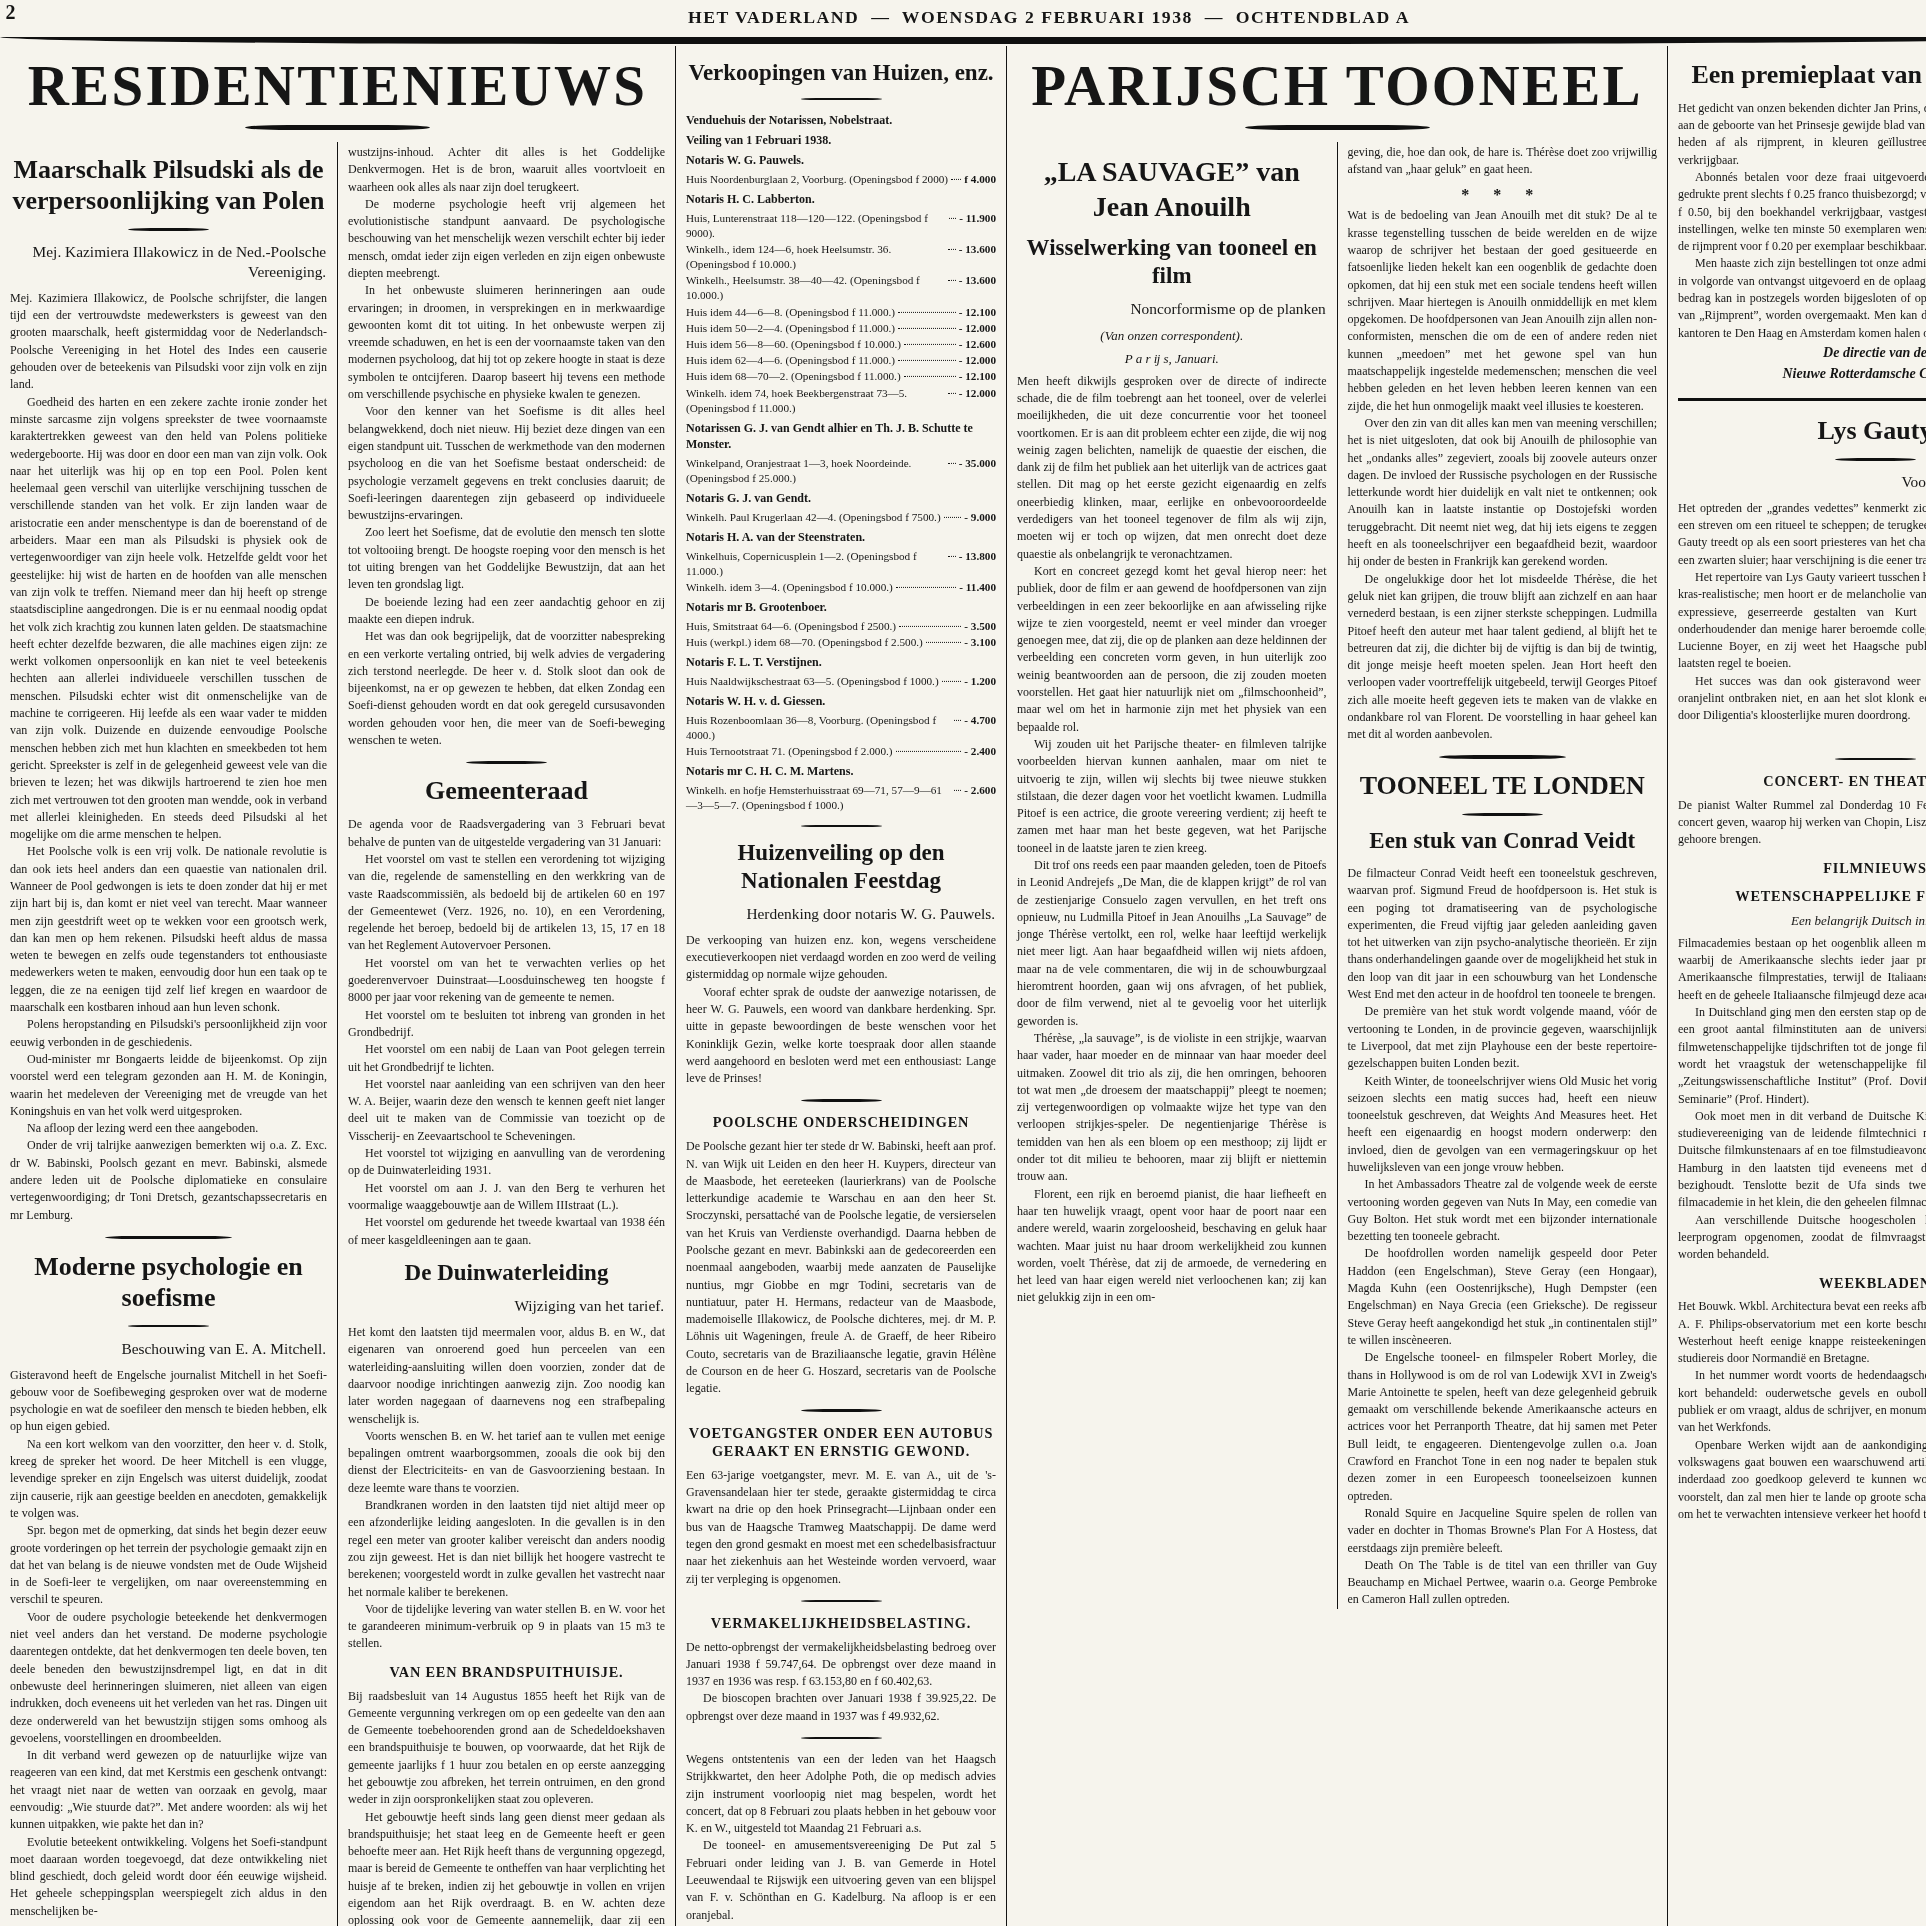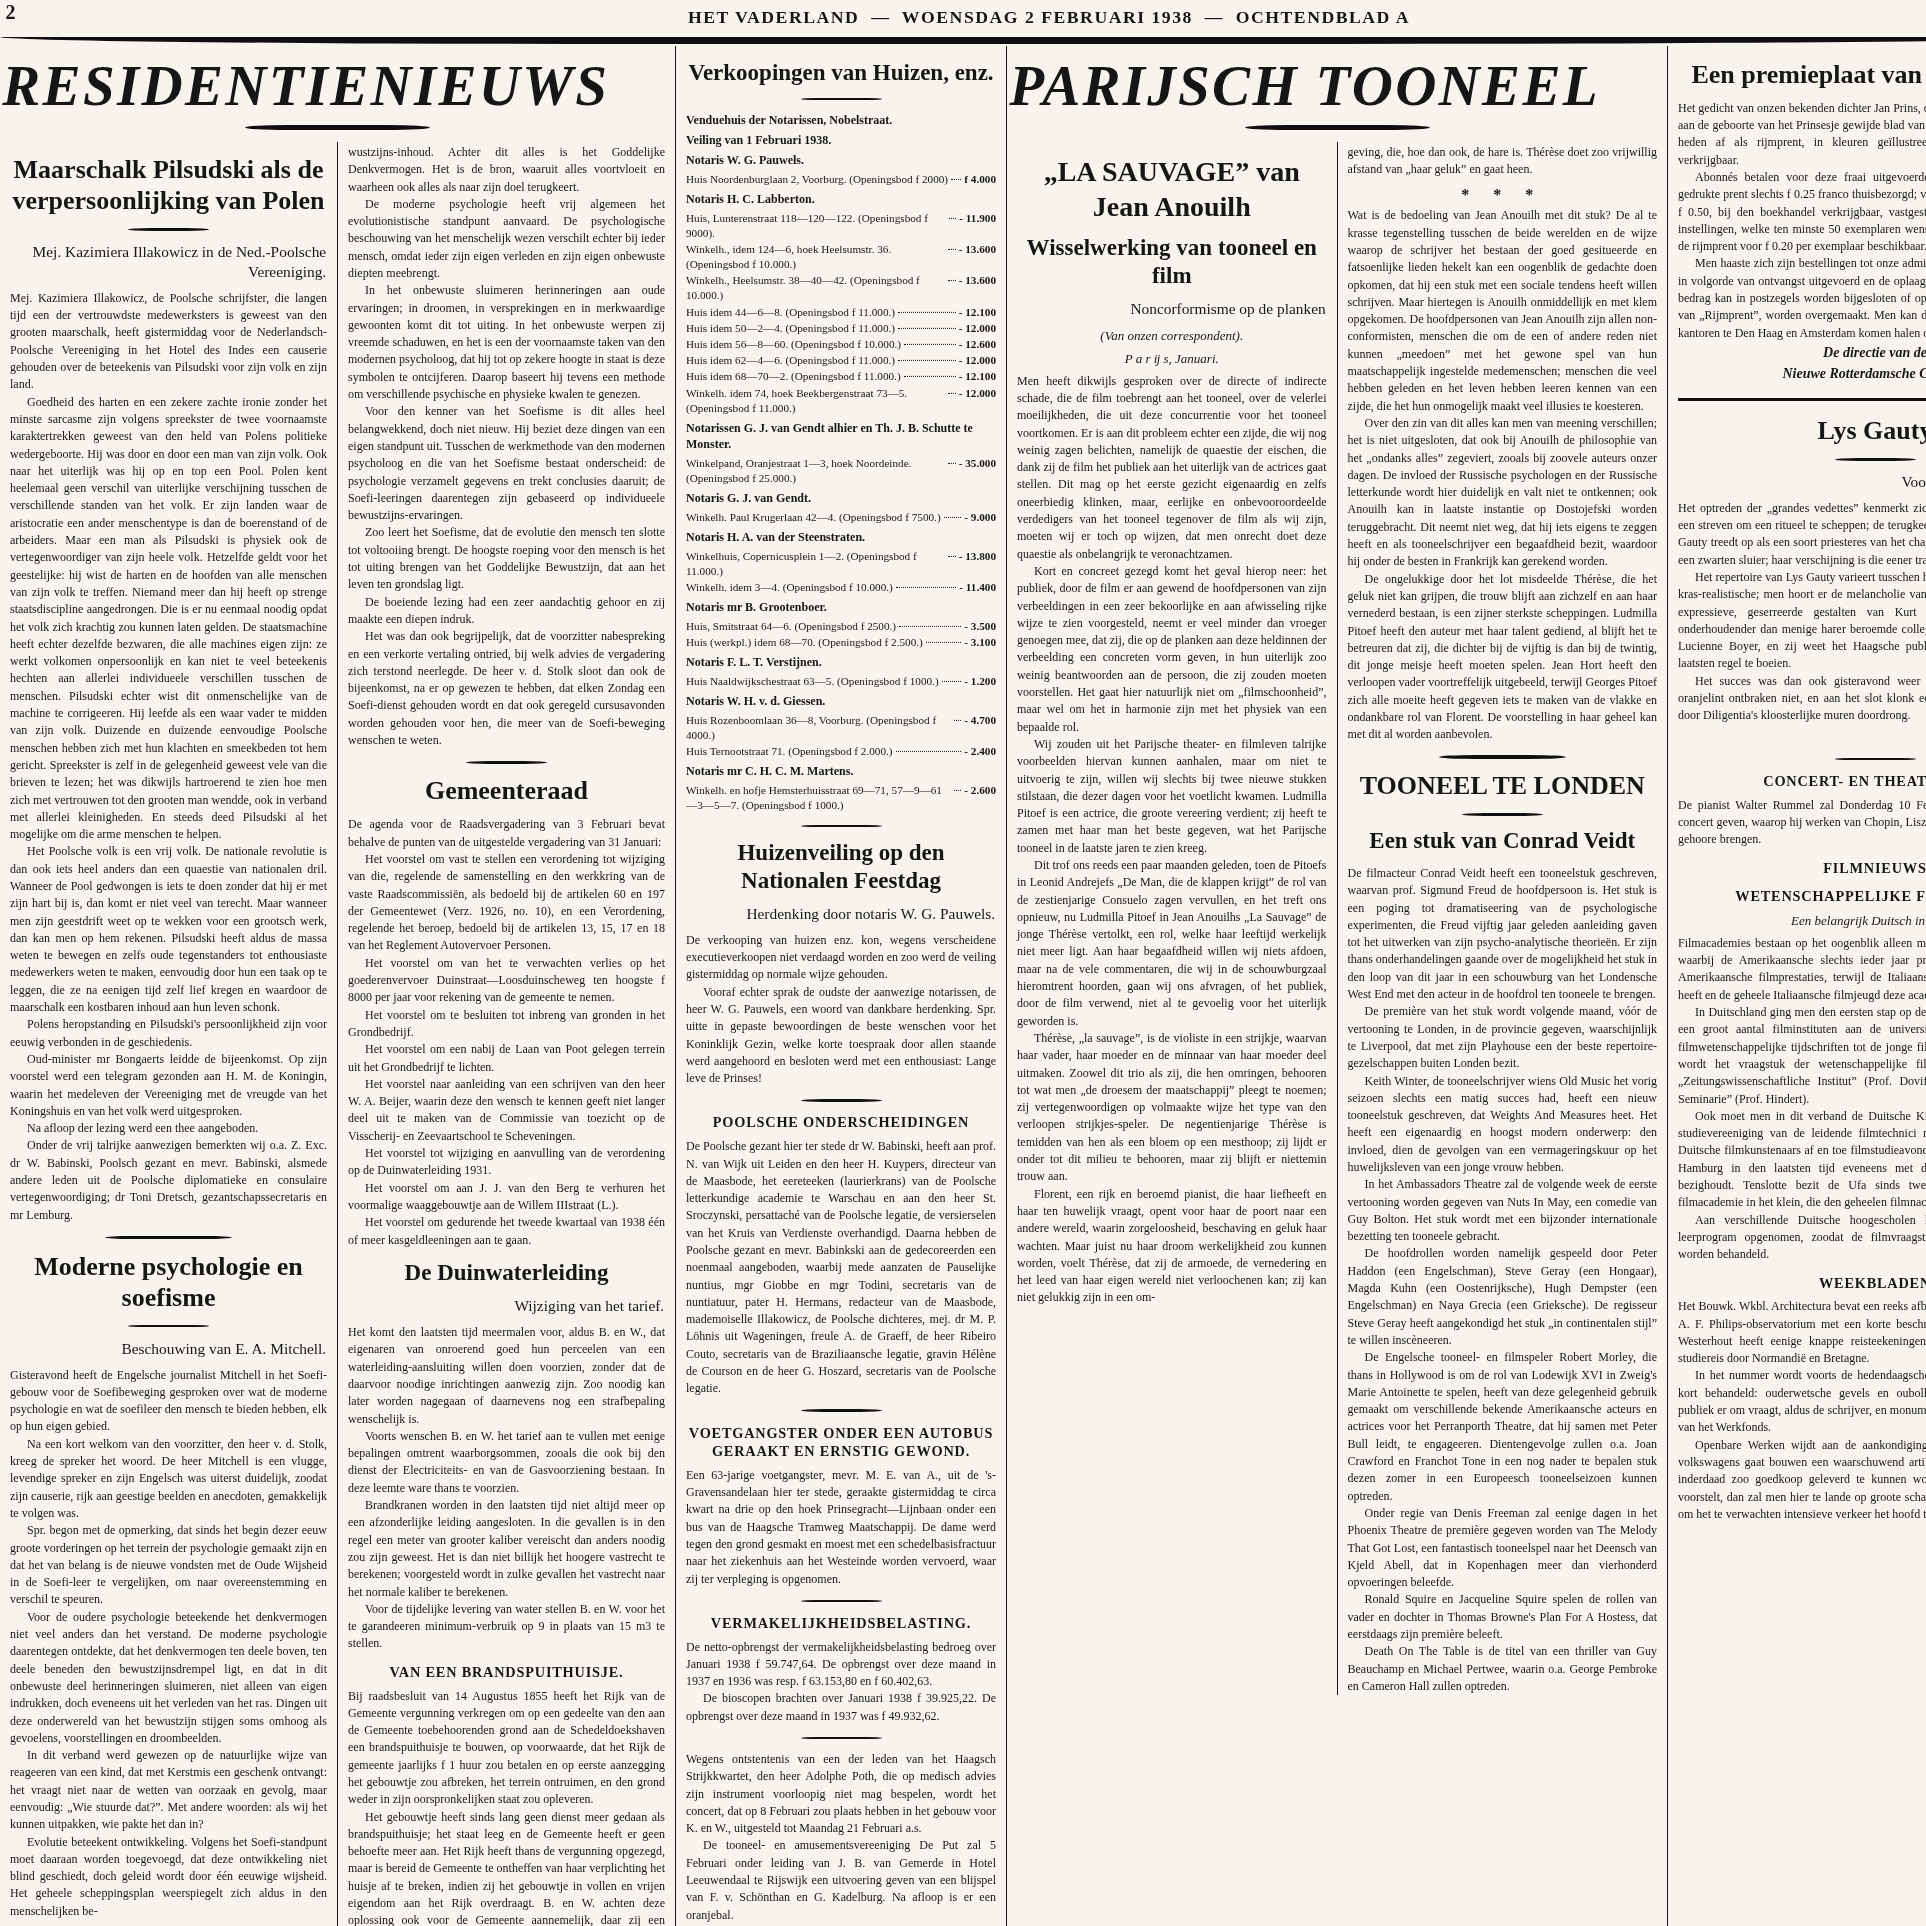--- a/index.html
+++ b/index.html
@@ -18,22 +18,22 @@
     font-size:17.7px;font-weight:bold;letter-spacing:1.5px;}
   #masthead-rule{height:7px;background:#101010;margin:0 0 2.3px 0;border-radius:0 0 40% 30%/0 0 100% 100%;}
   
   #paper{display:flex;align-items:stretch;height:2481px;overflow:hidden;}
   .group{box-sizing:border-box;overflow:hidden;}
   .group + .group{border-left:1.5px solid #141414;}
   .col-row{display:flex;align-items:stretch;}
   .col{box-sizing:border-box;flex:1 1 0;padding:2.3px 10px 0 10px;overflow:hidden;}
   .col + .col{border-left:1.5px solid #141414;}
   
-  .section-title{font-weight:bold;text-align:left;font-size:57px;line-height:1.05;
-    letter-spacing:2.3px;margin:10px 2.3px 1.5px 2.3px;font-stretch:condensed;font-style:italic;}
+  .section-title{font-weight:bold;text-align:center;font-size:57px;line-height:1.05;
+    letter-spacing:2.3px;margin:10px 2.3px 1.5px 2.3px;font-stretch:condensed;}
   .section-orn{height:5.4px;width:185px;background:#101010;margin:8.5px auto 11.6px auto;
     border-radius:50%/100%;}
   .orn{height:3.5px;width:127px;background:#101010;margin:11.6px auto;border-radius:50%/100%;}
   .orn.small{width:81px;height:2.7px;}
   .rule{height:3.1px;background:#101010;margin:14px 0;}
   .headline{font-weight:bold;text-align:center;line-height:1.2;margin:10px 1.5px;}
   .headline.xl{font-size:28px;line-height:1.25;}
   .headline.lg{font-size:26px;}
   .headline.md{font-size:23px;}
   .subhead{font-weight:normal;text-align:right;font-size:15.4px;line-height:1.3;margin:7.7px 0.8px;}
@@ -304,21 +304,20 @@
             <div class="orn"></div>
             <h2 class="headline lg">TOONEEL TE LONDEN</h2>
             <div class="orn small"></div>
             <h2 class="headline md">Een stuk van Conrad Veidt</h2>
             <p class="para lead">De filmacteur Conrad Veidt heeft een tooneelstuk geschreven, waarvan prof. Sigmund Freud de hoofdpersoon is. Het stuk is een poging tot dramatiseering van de psychologische experimenten, die Freud vijftig jaar geleden aanleiding gaven tot het uitwerken van zijn psycho-analytische theorieën. Er zijn thans onderhandelingen gaande over de mogelijkheid het stuk in den loop van dit jaar in een schouwburg van het Londensche West End met den acteur in de hoofdrol ten tooneele te brengen.</p>
             <p class="para">De première van het stuk wordt volgende maand, vóór de vertooning te Londen, in de provincie gegeven, waarschijnlijk te Liverpool, dat met zijn Playhouse een der beste repertoire-gezelschappen buiten Londen bezit.</p>
             <p class="para">Keith Winter, de tooneelschrijver wiens Old Music het vorig seizoen slechts een matig succes had, heeft een nieuw tooneelstuk geschreven, dat Weights And Measures heet. Het heeft een eigenaardig en hoogst modern onderwerp: den invloed, dien de gevolgen van een vermageringskuur op het huwelijksleven van een jonge vrouw hebben.</p>
             <p class="para">In het Ambassadors Theatre zal de volgende week de eerste vertooning worden gegeven van Nuts In May, een comedie van Guy Bolton. Het stuk wordt met een bijzonder internationale bezetting ten tooneele gebracht.</p>
             <p class="para">De hoofdrollen worden namelijk gespeeld door Peter Haddon (een Engelschman), Steve Geray (een Hongaar), Magda Kuhn (een Oostenrijksche), Hugh Dempster (een Engelschman) en Naya Grecia (een Grieksche). De regisseur Steve Geray heeft aangekondigd het stuk „in continentalen stijl” te willen inscèneeren.</p>
             <p class="para">De Engelsche tooneel- en filmspeler Robert Morley, die thans in Hollywood is om de rol van Lodewijk XVI in Zweig's Marie Antoinette te spelen, heeft van deze gelegenheid gebruik gemaakt om verschillende bekende Amerikaansche acteurs en actrices voor het Perranporth Theatre, dat hij samen met Peter Bull leidt, te engageeren. Dientengevolge zullen o.a. Joan Crawford en Franchot Tone in een nog nader te bepalen stuk dezen zomer in een Europeesch tooneelseizoen kunnen optreden.</p>
-            <p class="para">Onder regie van Denis Freeman zal eenige dagen in het Phoenix Theatre de première gegeven worden van The Melody That Got Lost, een fantastisch tooneelspel naar het Deensch van Kjeld Abell, dat in Kopenhagen meer dan vierhonderd opvoeringen beleefde.</p>
             <p class="para">Ronald Squire en Jacqueline Squire spelen de rollen van vader en dochter in Thomas Browne's Plan For A Hostess, dat eerstdaags zijn première beleeft.</p>
             <p class="para">Death On The Table is de titel van een thriller van Guy Beauchamp en Michael Pertwee, waarin o.a. George Pembroke en Cameron Hall zullen optreden.</p>
           </div>
         </div>
       </section>
       <section class="group" style="width: 415px; flex: 0 0 415px;">
         <div class="col-row">
           <div class="col">
             <h2 class="headline lg">Een premieplaat van de N. R. Ct.</h2>
             <p class="para lead">Het gedicht van onzen bekenden dichter Jan Prins, dat op de eerste pagina van het aan de geboorte van het Prinsesje gewijde blad van de N.R.Ct is afgedrukt, is van heden af als rijmprent, in kleuren geïllustreerd door Nelly Bodenheim, verkrijgbaar.</p>

